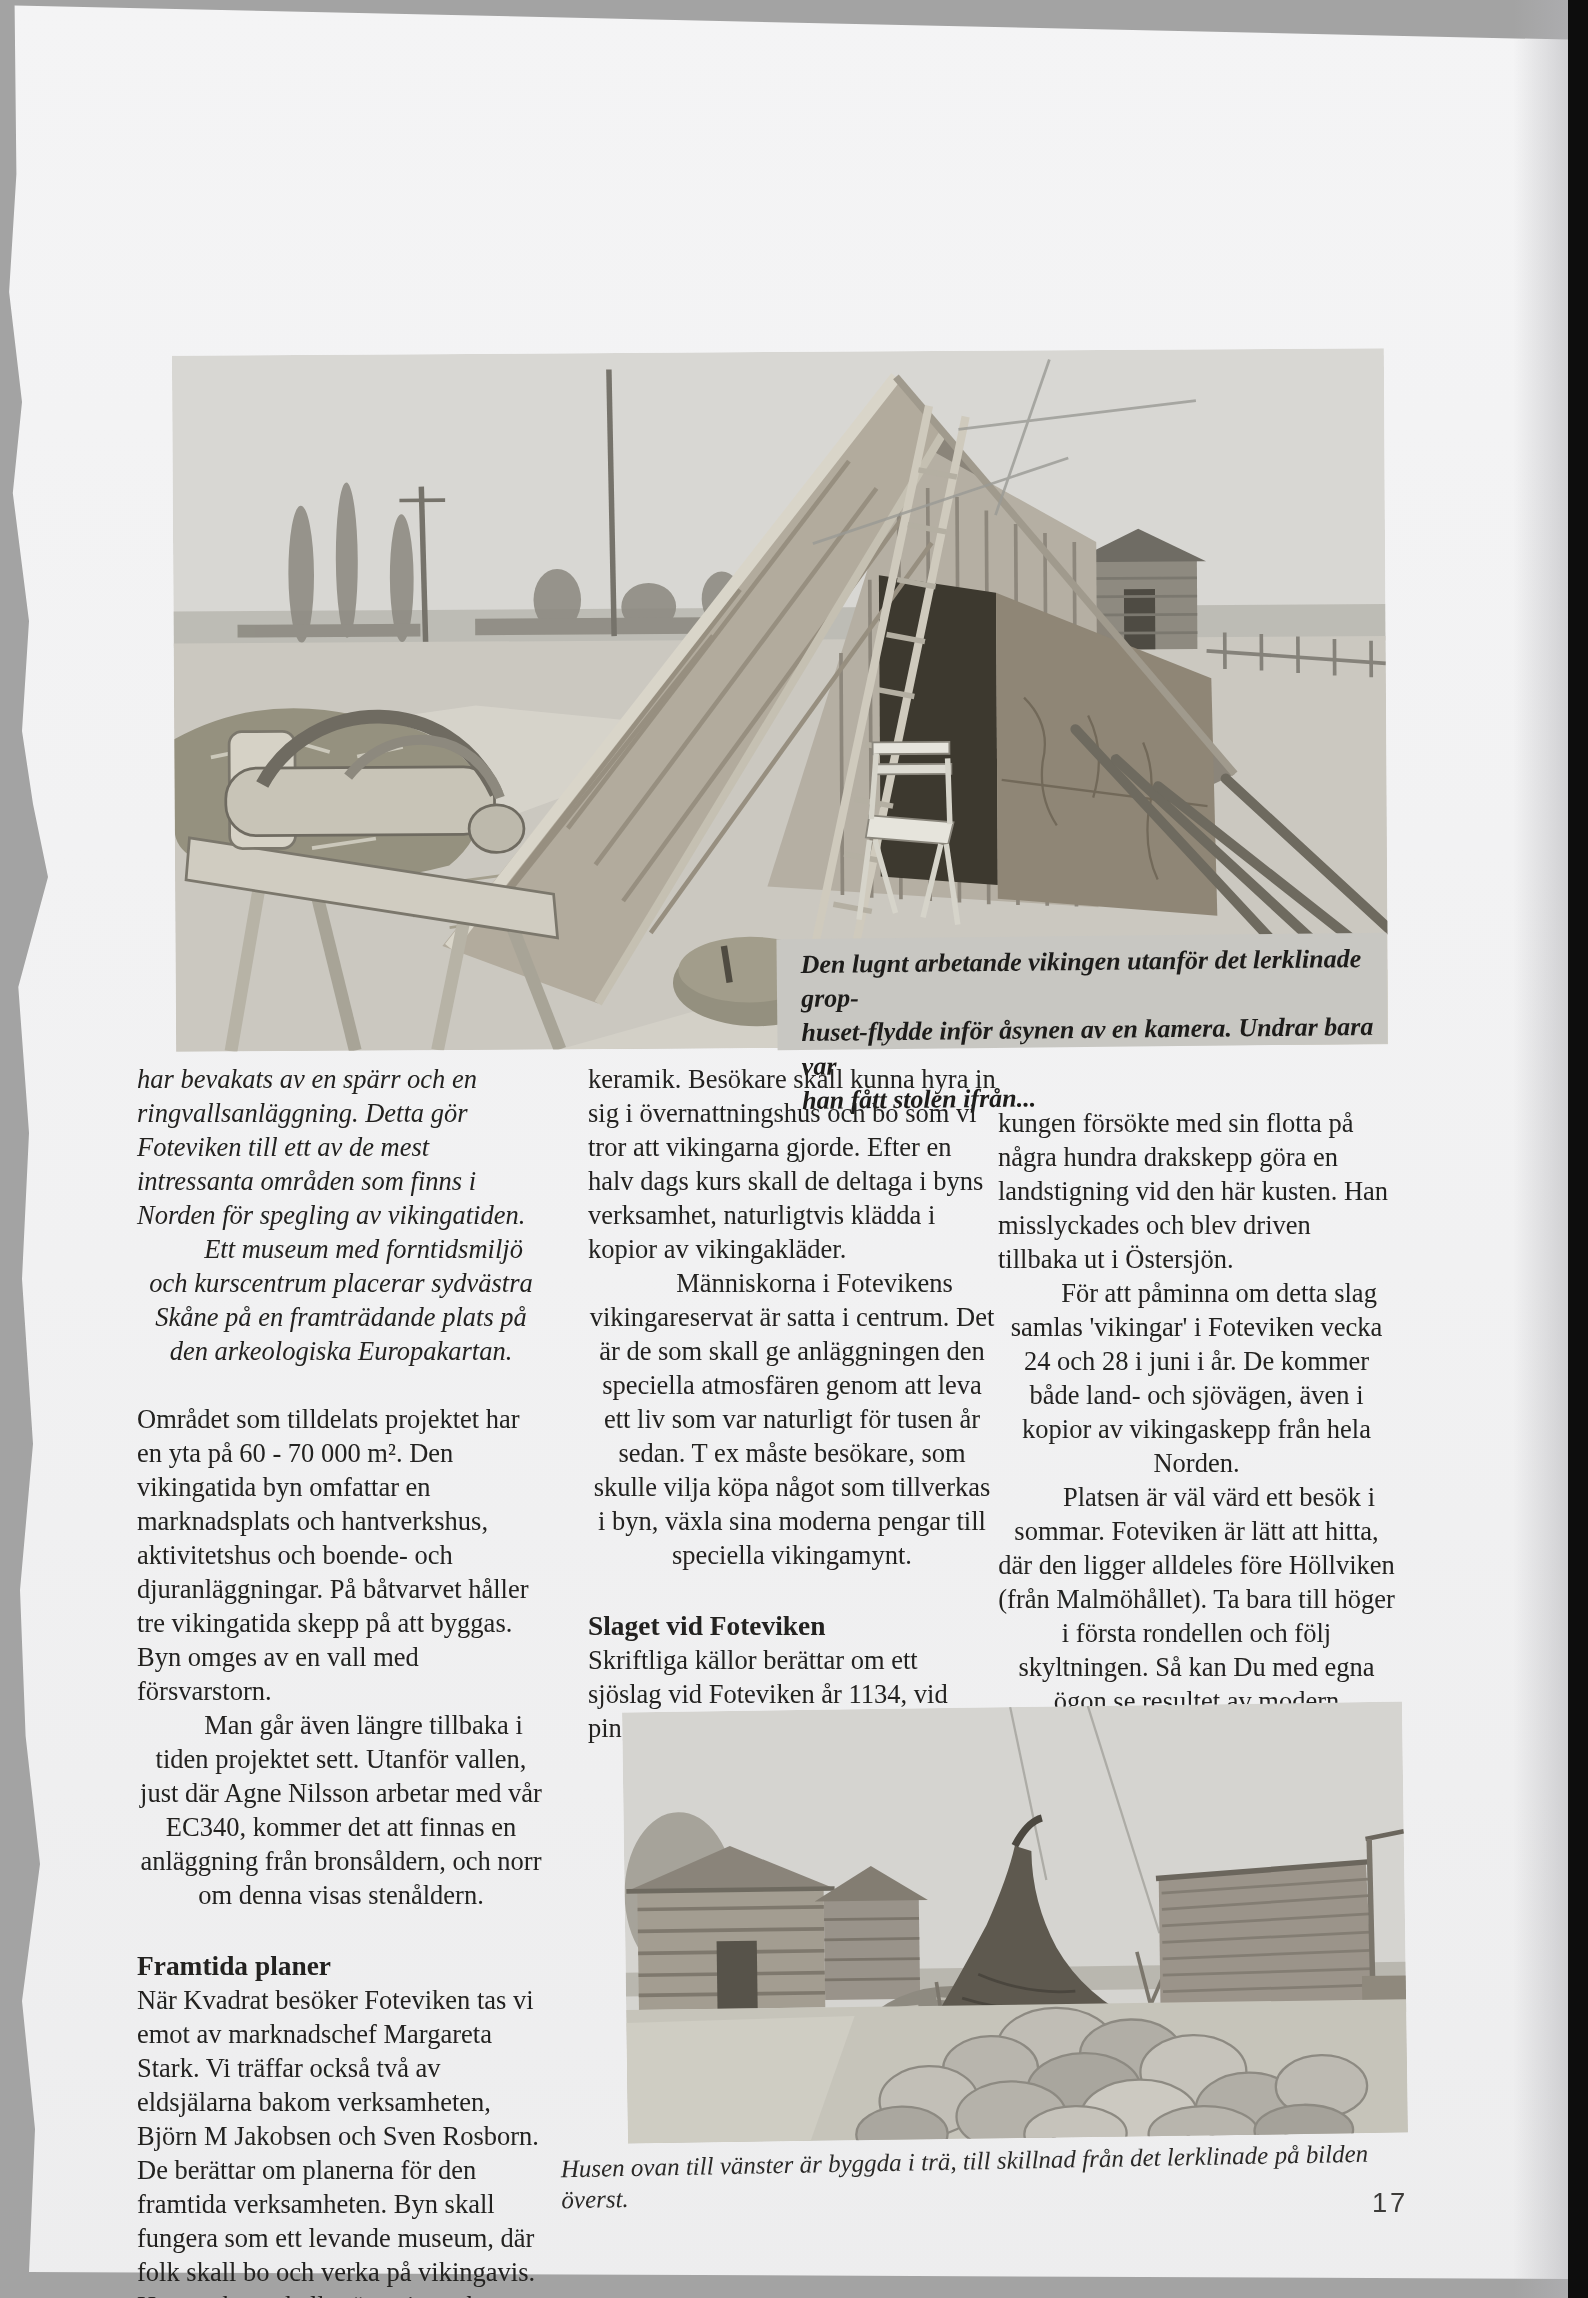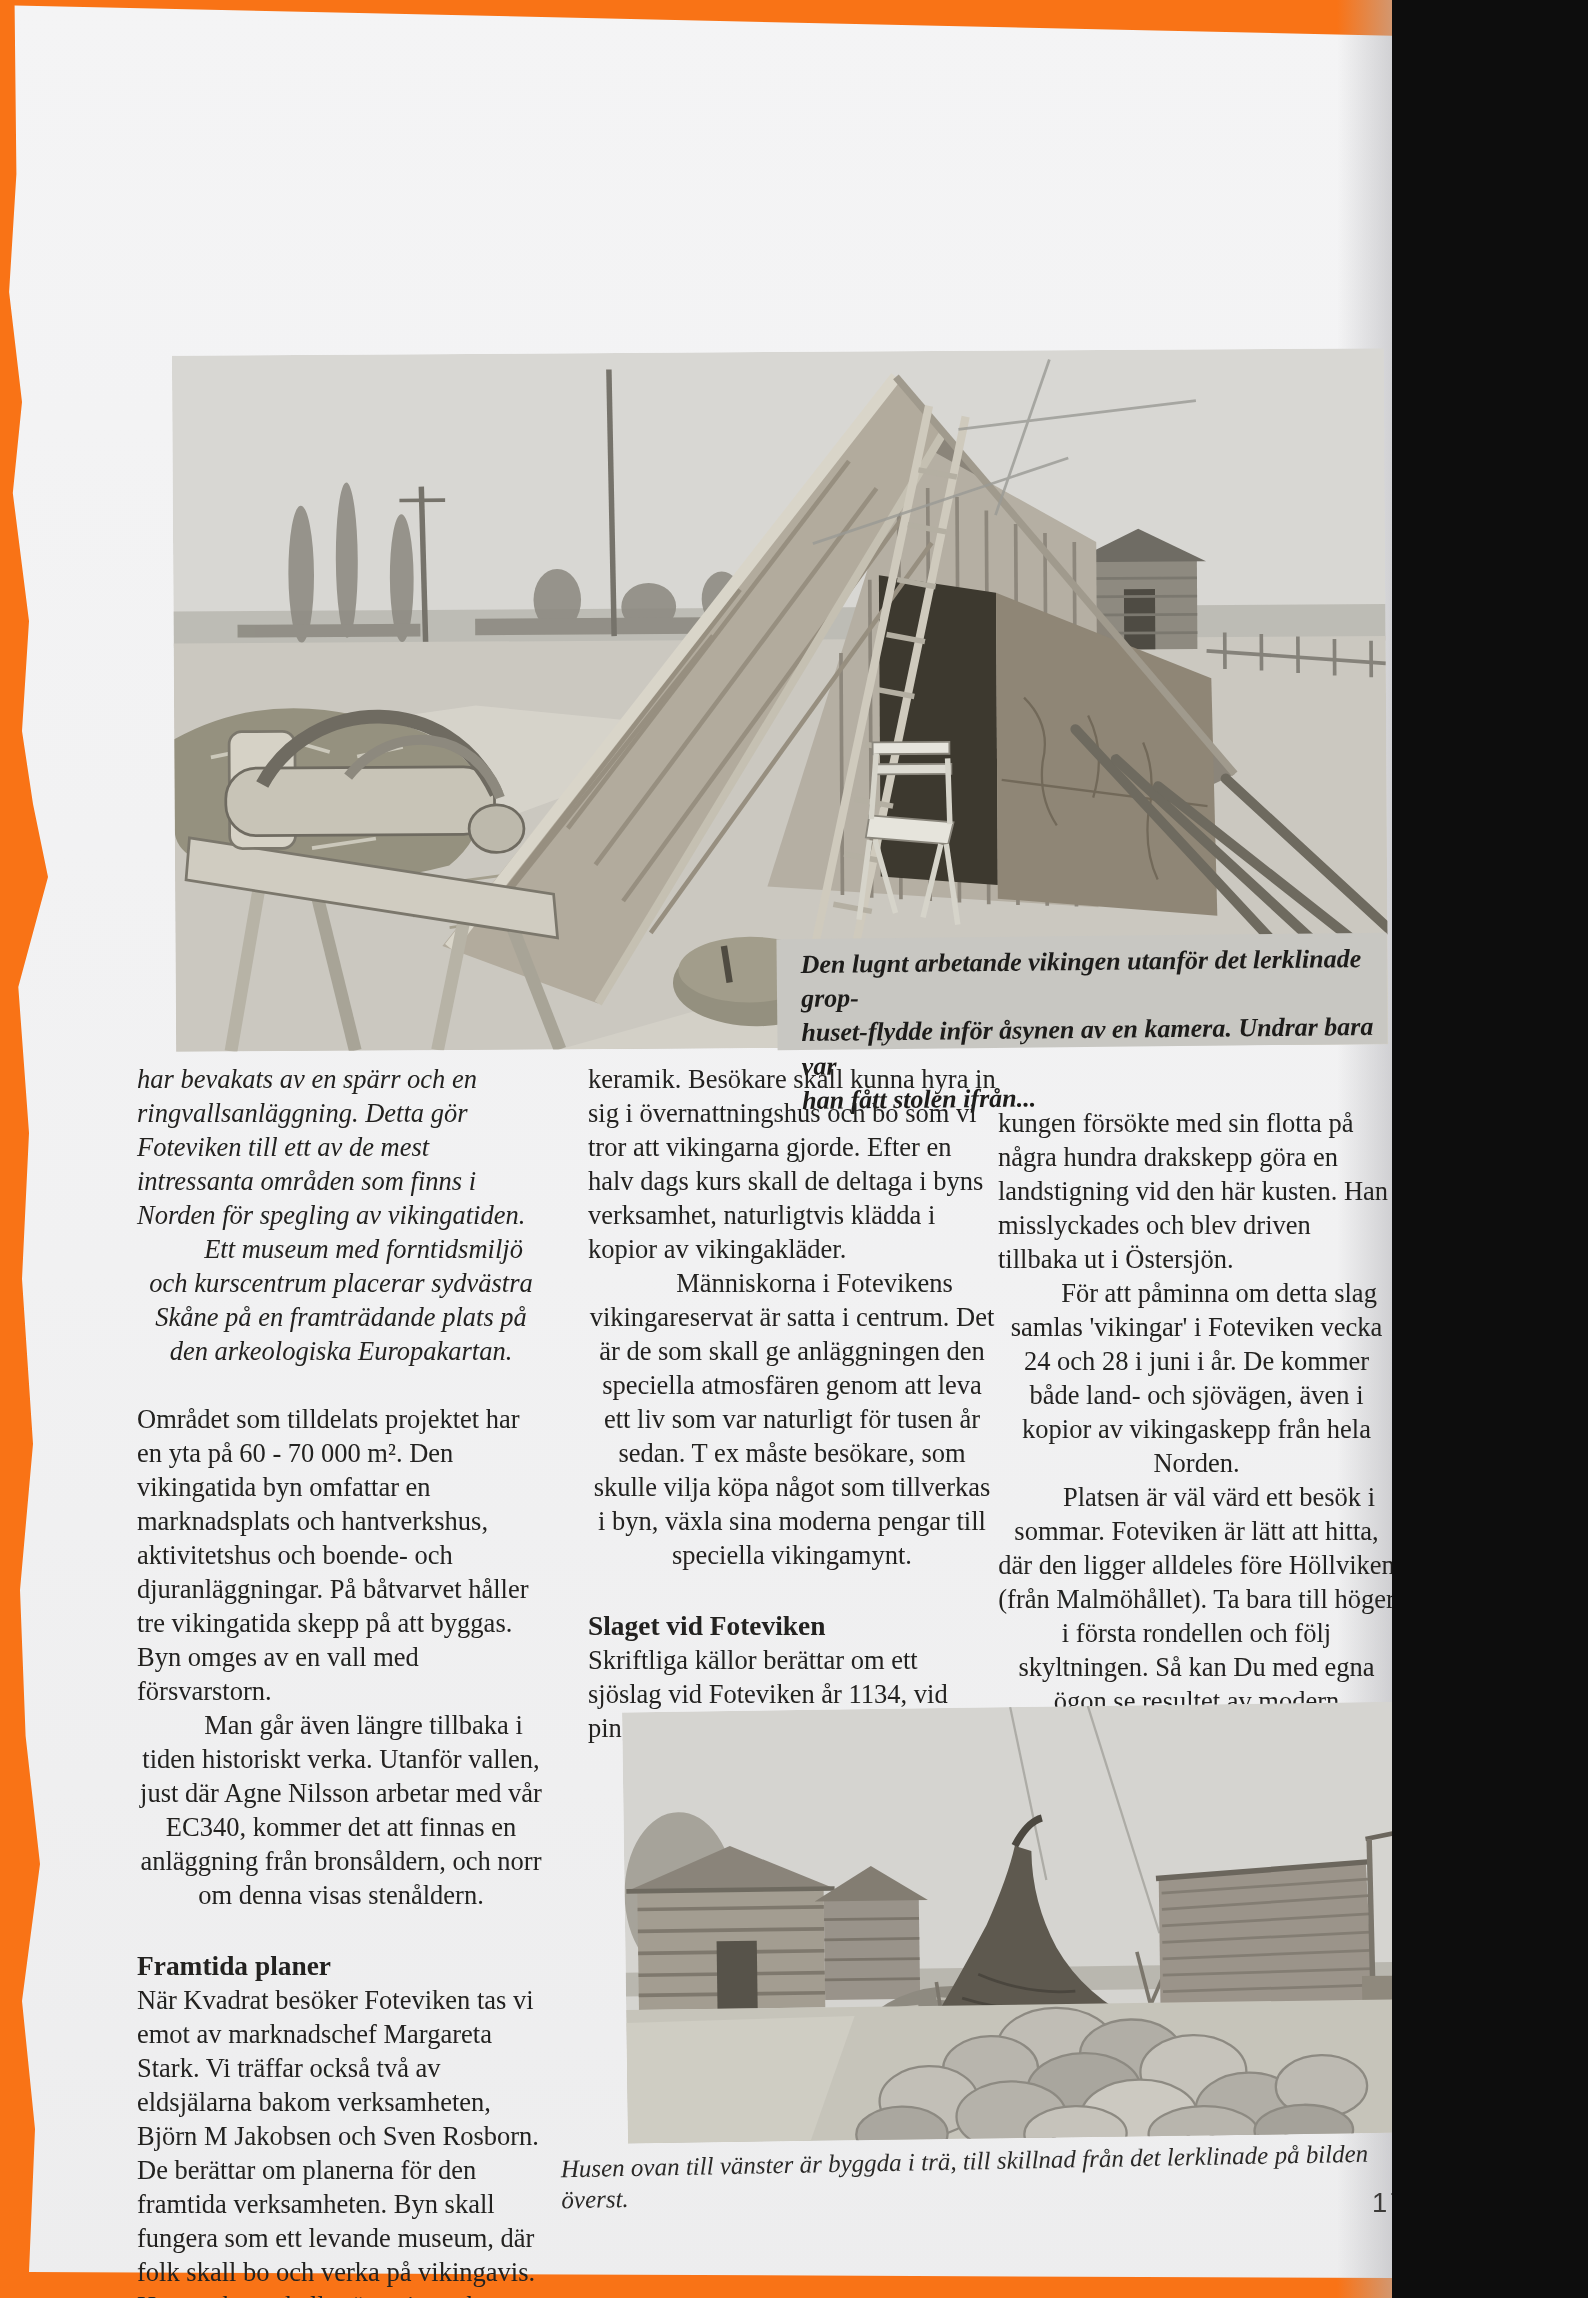--- a/index.html
+++ b/index.html
@@ -1,16 +1,16 @@
 <!DOCTYPE html>
 <html style="font-size:14.6px"><head>
 <meta charset="utf-8">
 <style>
   html,body{margin:0;padding:0;background:#0d0d0d;}
-  .stage{position:relative;width:1392px;height:2299px;background:#f97316;overflow:hidden;
+  .stage{position:relative;width:1568px;height:2299px;background:#a3a3a3;overflow:hidden;
          font-family:"Liberation Serif","DejaVu Serif",serif;color:#232220;}
   .paper{position:absolute;left:0;top:0;width:1588px;height:2299px;
          background:linear-gradient(180deg,#f4f4f5 0%,#f1f1f2 55%,#ededee 100%);
          clip-path:polygon(14.6px 5.5px,1588px 40px,1588px 2279px,29px 2272px,
            35px 2129px,22px 2001px,40px 1864px,25.6px 1736px,20px 1590px,33px 1444px,
            22px 1279px,29px 1133px,18.3px 987px,48px 877px,33px 804px,22px 731px,
            29px 621px,12.8px 493px,22px 402px,9.1px 292px,16.4px 174px);}
   .right-shade{position:absolute;right:0;top:0;width:55px;height:2299px;
          background:linear-gradient(90deg,rgba(180,180,184,0) 0%,rgba(180,180,184,.55) 100%);}
   .photo{position:absolute;overflow:hidden;}
@@ -228,21 +228,21 @@
   <div class="caption-panel">
     <div class="cl">Den lugnt arbetande vikingen utanför det lerklinade grop-</div>
     <div class="cl">huset-flydde inför åsynen av en kamera. Undrar bara var</div>
     <div class="cl">han fått stolen ifrån...</div>
   </div>
 
   <div class="col" id="col-left">
     <p class="lead">har bevakats av en spärr och en ringvallsanläggning. Detta gör Foteviken till ett av de mest intressanta områden som finns i Norden för spegling av vikingatiden.</p>
     <p class="lead indent">Ett museum med forntidsmiljö och kurscentrum placerar sydvästra Skåne på en framträdande plats på den arkeologiska Europakartan.</p>
     <p class="gap">Området som tilldelats projektet har en yta på 60 - 70 000 m². Den vikingatida byn omfattar en marknadsplats och hantverkshus, aktivitetshus och boende- och djuranläggningar. På båtvarvet håller tre vikingatida skepp på att byggas. Byn omges av en vall med försvarstorn.</p>
-    <p class="indent">Man går även längre tillbaka i tiden historiskt verka. Utanför vallen, just där Agne Nilsson arbetar med vår EC340, kommer det att finnas en anläggning från bronsåldern, och norr om denna visas stenåldern.</p>
+    <p class="indent">Man går även längre tillbaka i tiden projektet sett. Utanför vallen, just där Agne Nilsson arbetar med vår EC340, kommer det att finnas en anläggning från bronsåldern, och norr om denna visas stenåldern.</p>
     <h3 class="sect">Framtida planer</h3>
     <p>När Kvadrat besöker Foteviken tas vi emot av marknadschef Margareta Stark. Vi träffar också två av eldsjälarna bakom verksamheten, Björn M Jakobsen och Sven Rosborn. De berättar om planerna för den framtida verksamheten. Byn skall fungera som ett levande museum, där folk skall bo och verka på vikingavis. Hantverkare skall utöva sina arbeten med t ex smide, textil,</p>
   </div>
 
   <div class="col" id="col-mid">
     <p>keramik. Besökare skall kunna hyra in sig i övernattningshus och bo som vi tror att vikingarna gjorde. Efter en halv dags kurs skall de deltaga i byns verksamhet, naturligtvis klädda i kopior av vikingakläder.</p>
     <p class="indent">Människorna i Fotevikens vikingareservat är satta i centrum. Det är de som skall ge anläggningen den speciella atmosfären genom att leva ett liv som var naturligt för tusen år sedan. T ex måste besökare, som skulle vilja köpa något som tillverkas i byn, växla sina moderna pengar till speciella vikingamynt.</p>
     <h3 class="sect">Slaget vid Foteviken</h3>
     <p>Skriftliga källor berättar om ett sjöslag vid Foteviken år 1134, vid pingsttiden. Den dåvarande danske</p>
   </div>

